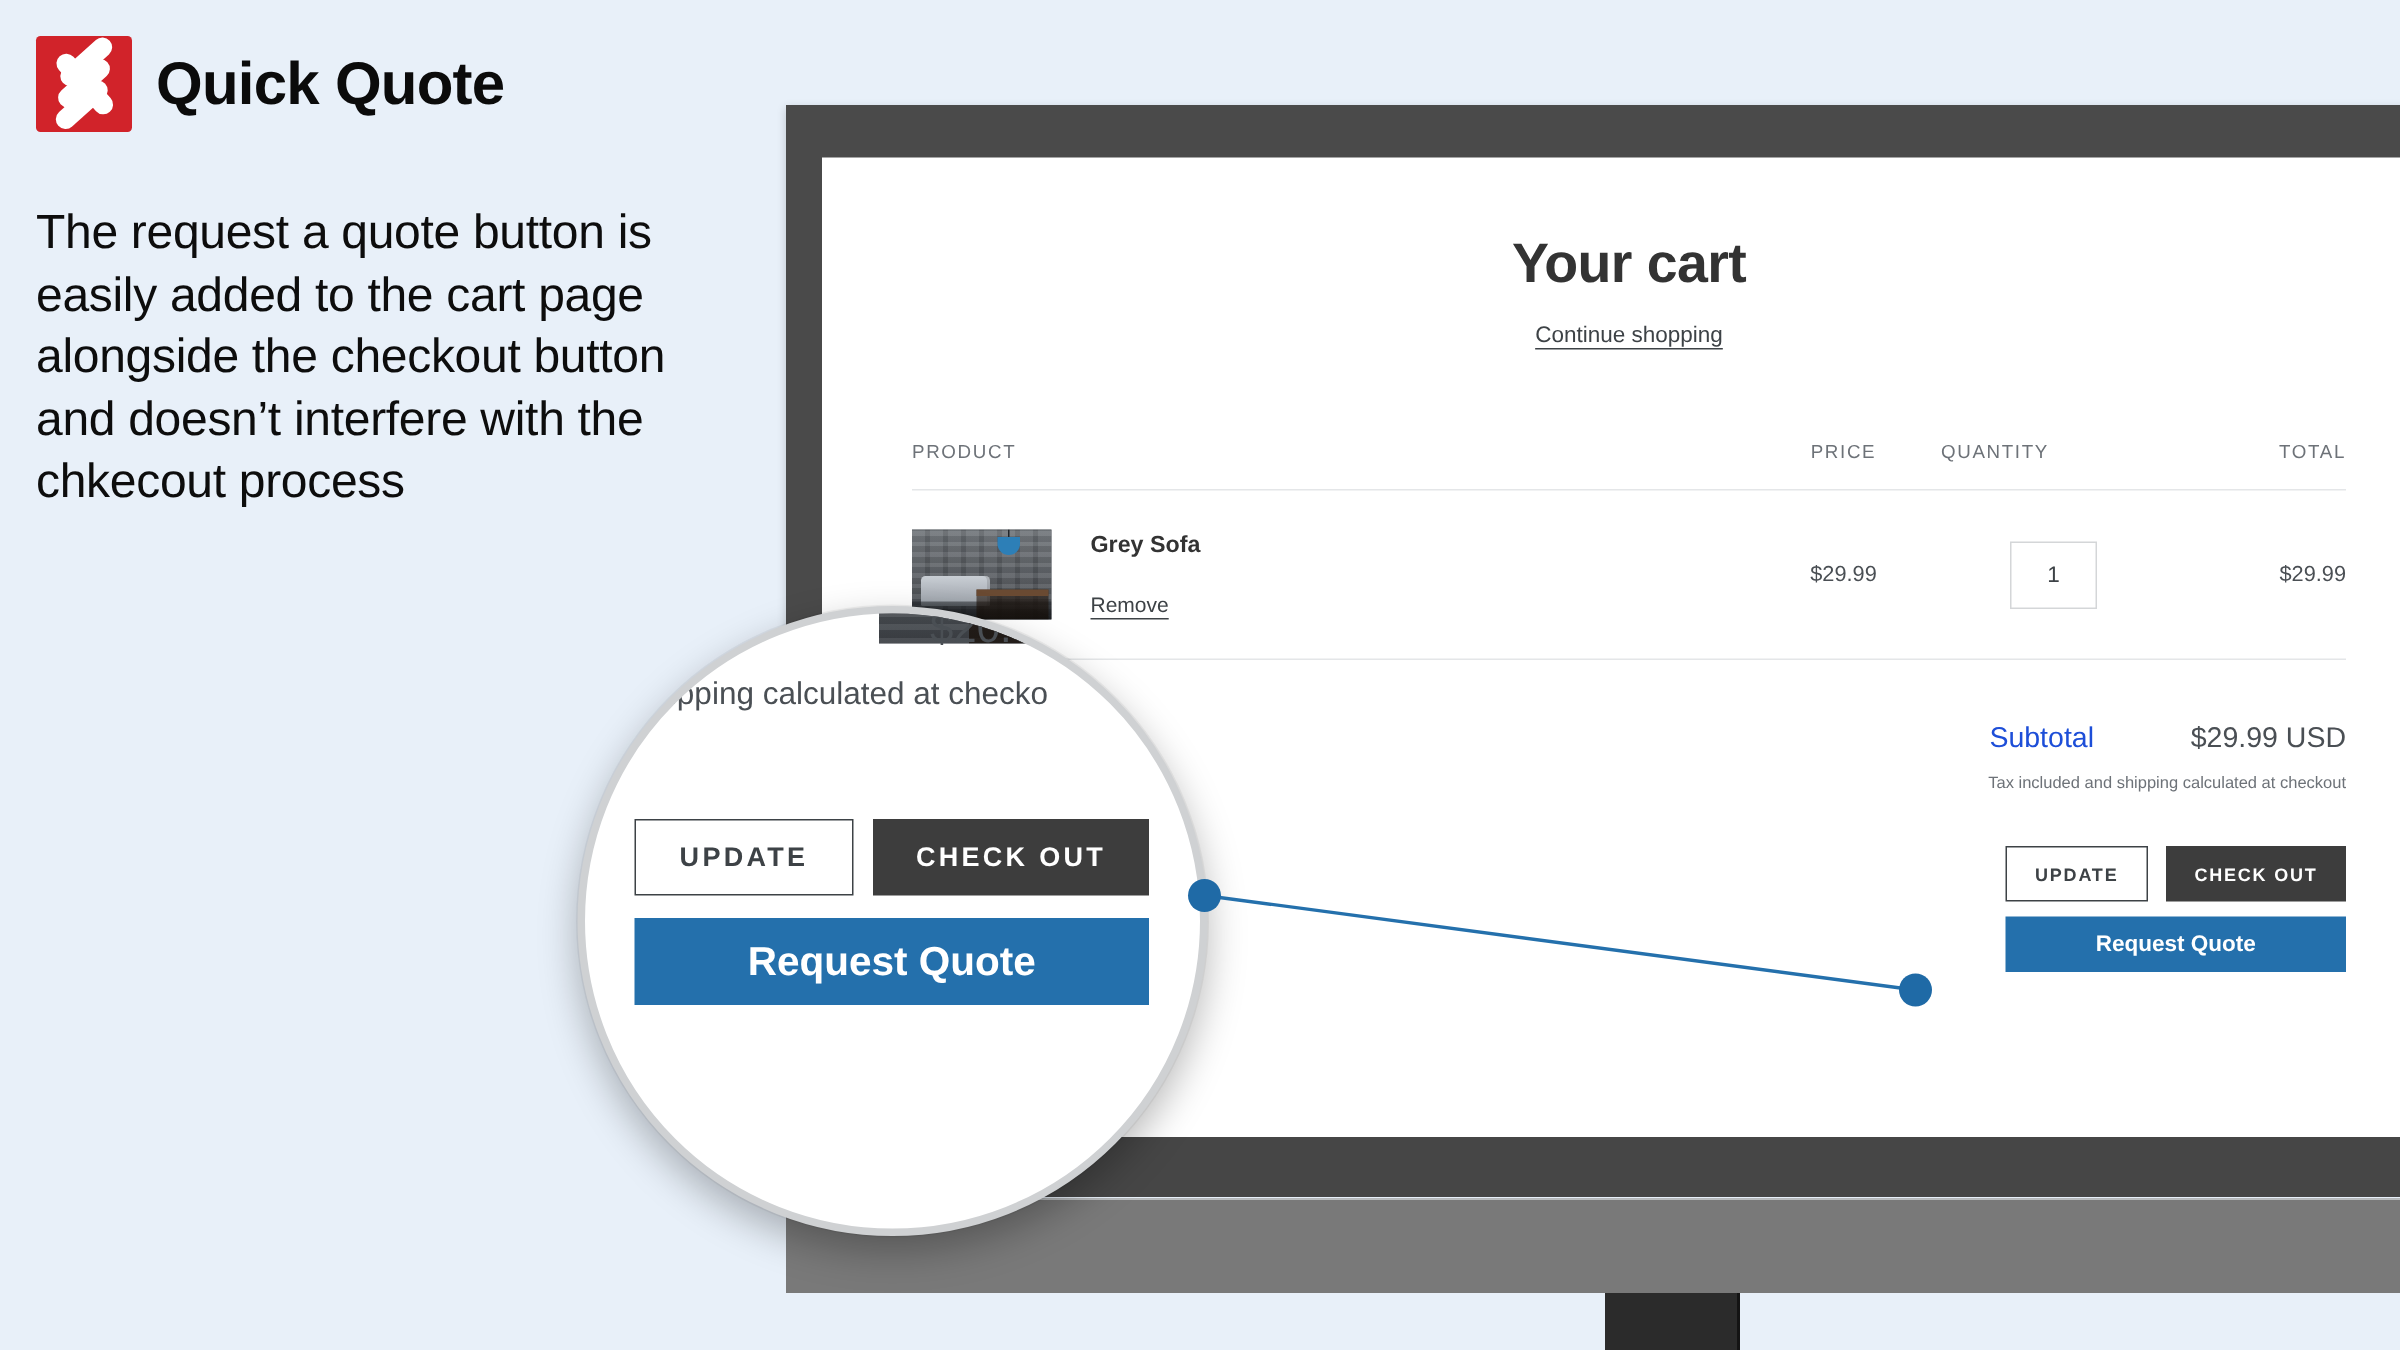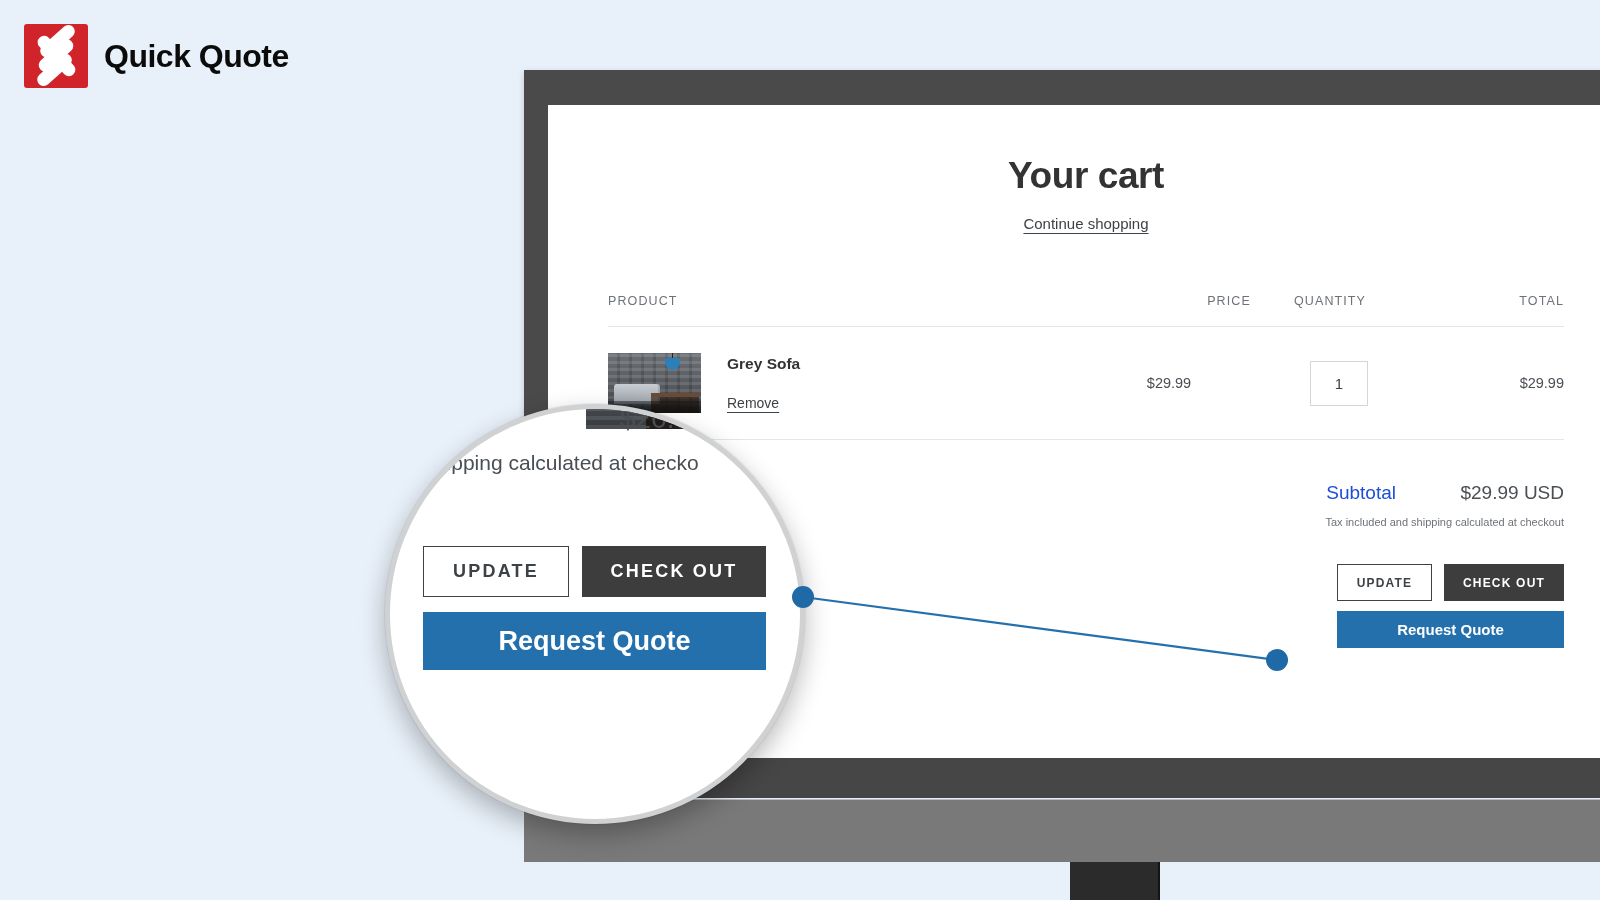--- a/index.html
+++ b/index.html
@@ -50,21 +50,21 @@
   #logo-mark .b3 { top: 38px; transform: rotate(-42deg) translateX(-2px); }
   #logo-mark .slash {
     position: absolute;
     width: 13px; height: 50px;
     background: #ffffff;
     border-radius: 7px;
     left: 26px; top: 7px;
     transform: rotate(-42deg);
   }
   #brand-name {
-    font-size: 32px;
+    font-size: 40px;
     font-weight: bold;
     color: #0b0b0b;
     letter-spacing: -0.5px;
     white-space: nowrap;
   }
   #promo-text {
     position: absolute;
     left: 24px; top: 134px;
     width: 420px;
     font-size: 32px;
@@ -156,21 +156,20 @@
   .col-price   { width: 130px; text-align: center; }
   .col-qty     { width: 150px; }
   .col-total   { width: 120px; text-align: right; }
 
   .cart-row {
     display: flex;
     align-items: center;
     border-top: 1px solid #e4e6e8;
     border-bottom: 1px solid #e4e6e8;
     padding: 26px 0;
-    gap: 30px;
   }
   .item-cell { display: flex; align-items: center; gap: 26px; flex: 1 1 auto; }
   .item-thumb {
     width: 93px; height: 60px;
     flex: 0 0 auto;
     position: relative;
     overflow: hidden;
     background: #5d6166;
   }
   .item-thumb .wall {
@@ -452,15 +451,16 @@
   <div id="promo">
     <div id="brand">
       <div id="logo-mark">
         <div class="bar b1"></div>
         <div class="bar b2"></div>
         <div class="bar b3"></div>
         <div class="slash"></div>
       </div>
       <div id="brand-name">Quick Quote</div>
     </div>
+    <div id="promo-text">The request a quote button is easily added to the cart page alongside the checkout button and doesn’t interfere with the chkecout process</div>
   </div>
 
 </div>
 
 </body></html>

